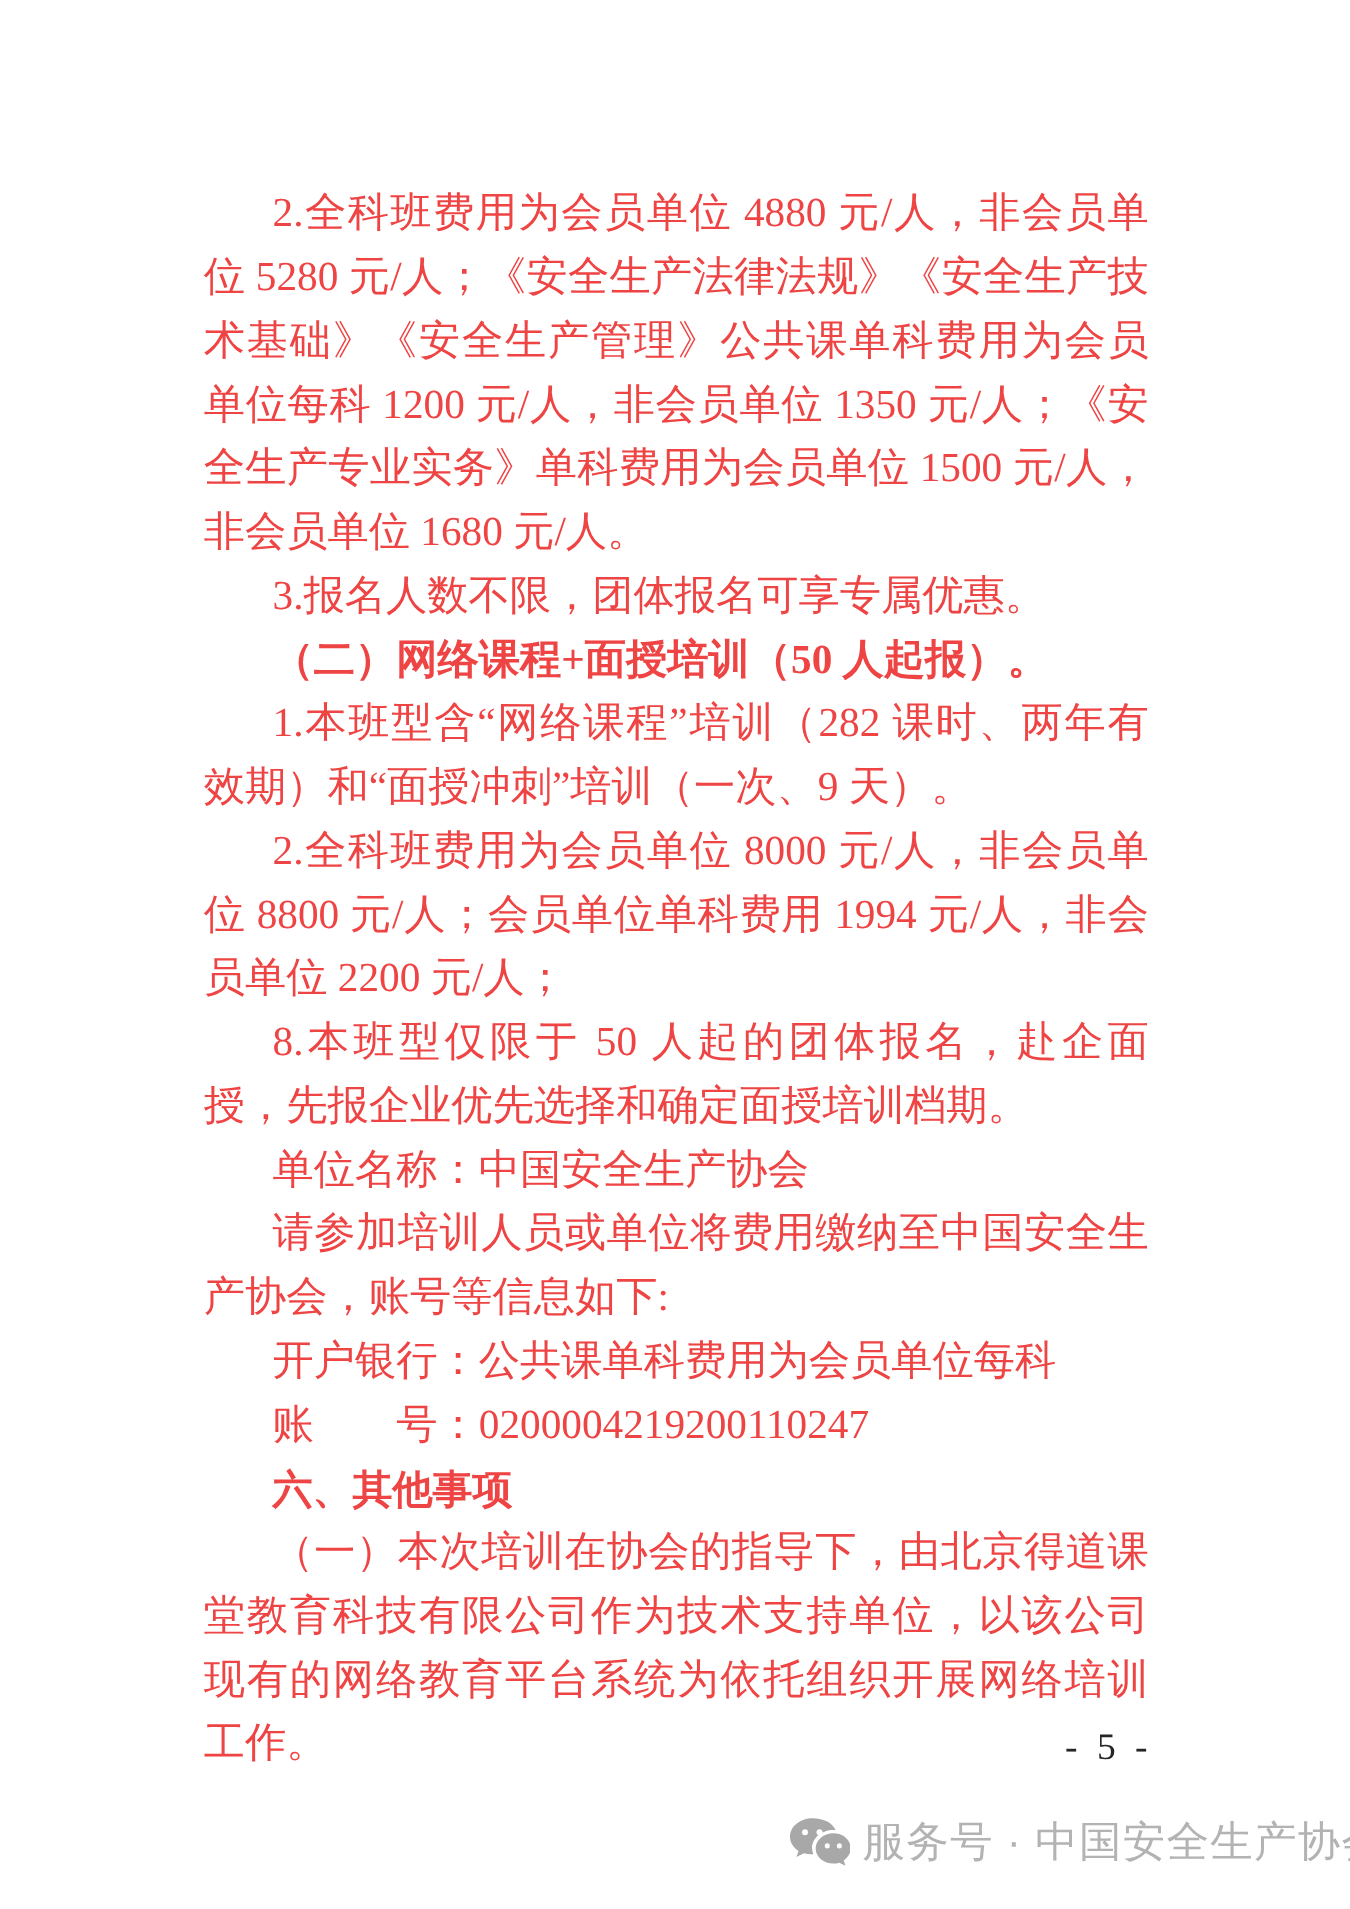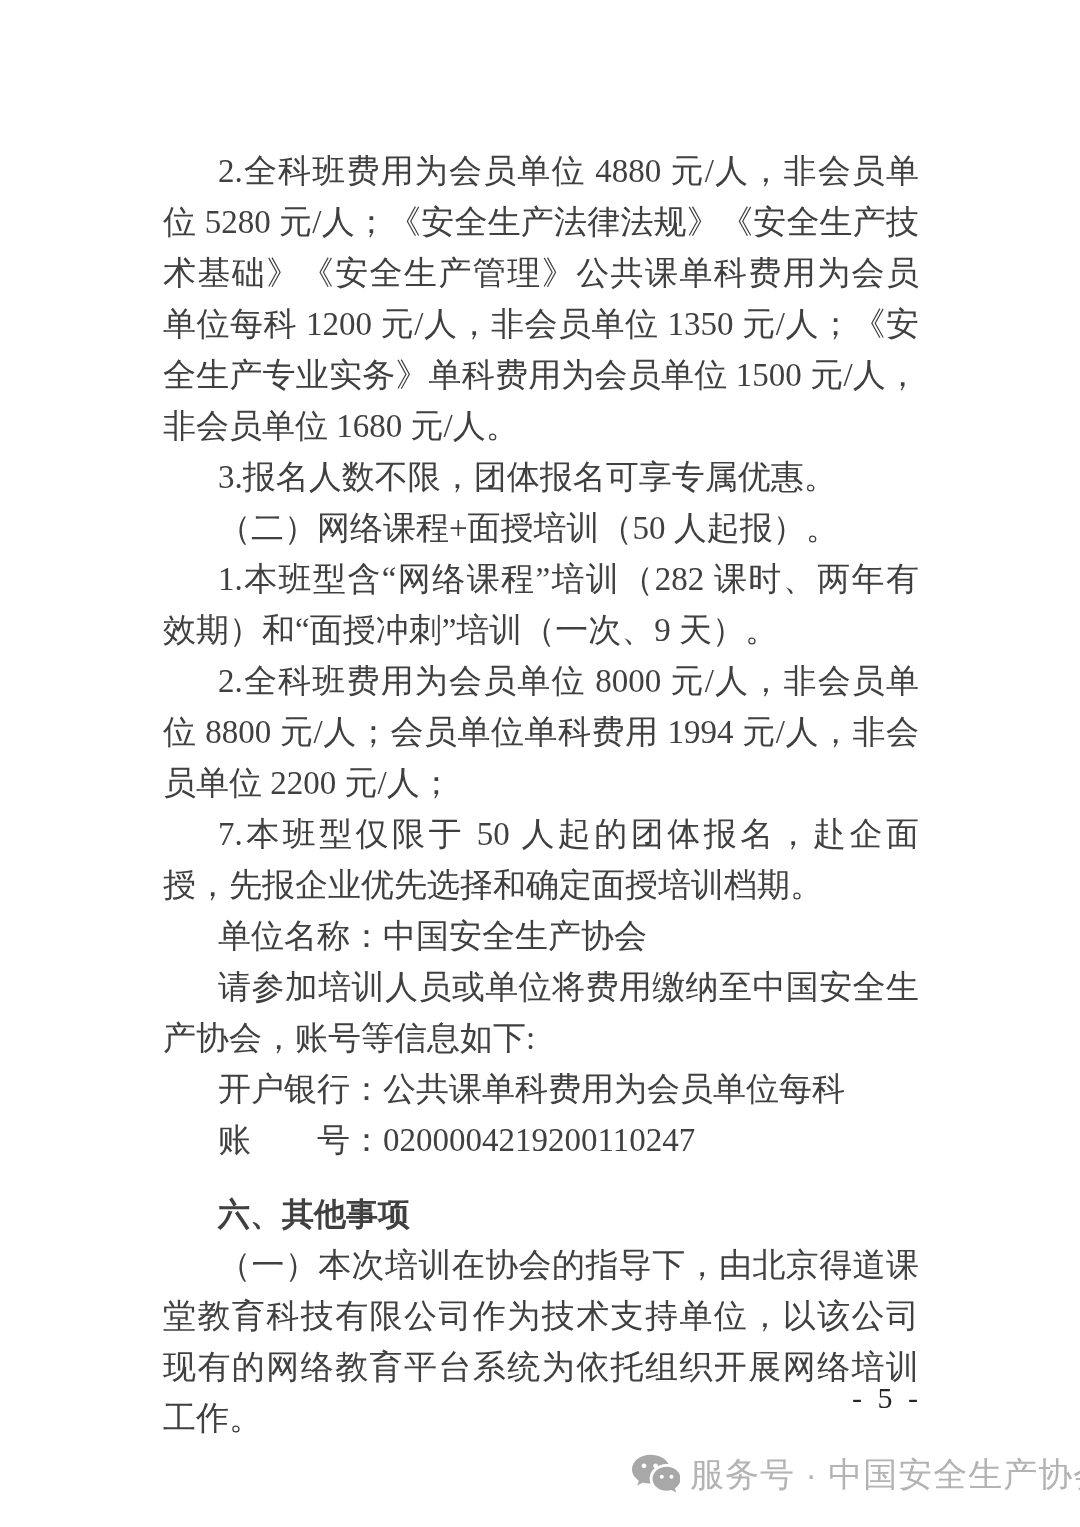--- a/index.html
+++ b/index.html
@@ -16,37 +16,36 @@
     overflow: hidden;
     font-family: "Liberation Serif", "DejaVu Serif", serif;
   }
   .doc-body {
     position: absolute;
     left: 163px;
     top: 146px;
     width: 756px;
     font-size: 33px;
     line-height: 51px;
-    color: #404040;
+    color: #ef4444;
     text-align: justify;
     text-justify: inter-ideograph;
   }
   .doc-body p {
     margin: 0;
     text-indent: 55px;
     word-break: break-all;
   }
   .doc-body p.heading-kai {
-    font-weight: normal;
+    font-weight: bold;
   }
   .doc-body p.heading-hei {
     font-weight: bold;
     font-family: "Liberation Sans", "DejaVu Sans", sans-serif;
     font-size: 32px;
-    margin-top: 23px;
   }
   .page-number {
     position: absolute;
     left: 163px;
     top: 1381px;
     width: 756px;
     text-align: right;
     font-size: 30px;
     color: #262626;
     letter-spacing: 1px;
@@ -78,21 +77,21 @@
 <body>
 
 <div class="page">
 
   <div class="doc-body">
     <p>2.全科班费用为会员单位 4880 元/人，非会员单位 5280 元/人；《安全生产法律法规》《安全生产技术基础》《安全生产管理》公共课单科费用为会员单位每科 1200 元/人，非会员单位 1350 元/人；《安全生产专业实务》单科费用为会员单位 1500 元/人，非会员单位 1680 元/人。</p>
     <p>3.报名人数不限，团体报名可享专属优惠。</p>
     <p class="heading-kai">（二）网络课程+面授培训（50 人起报）。</p>
     <p>1.本班型含“网络课程”培训（282 课时、两年有效期）和“面授冲刺”培训（一次、9 天）。</p>
     <p>2.全科班费用为会员单位 8000 元/人，非会员单位 8800 元/人；会员单位单科费用 1994 元/人，非会员单位 2200 元/人；</p>
-    <p>7.本班型仅限于 50 人起的团体报名，赴企面授，先报企业优先选择和确定面授培训档期。</p>
+    <p>8.本班型仅限于 50 人起的团体报名，赴企面授，先报企业优先选择和确定面授培训档期。</p>
     <p>单位名称：中国安全生产协会</p>
     <p>请参加培训人员或单位将费用缴纳至中国安全生产协会，账号等信息如下:</p>
     <p>开户银行：公共课单科费用为会员单位每科</p>
     <p>账　　号：0200004219200110247</p>
     <p class="heading-hei">六、其他事项</p>
     <p>（一）本次培训在协会的指导下，由北京得道课堂教育科技有限公司作为技术支持单位，以该公司现有的网络教育平台系统为依托组织开展网络培训工作。</p>
   </div>
 
   <div class="page-number">- 5 -</div>
 

